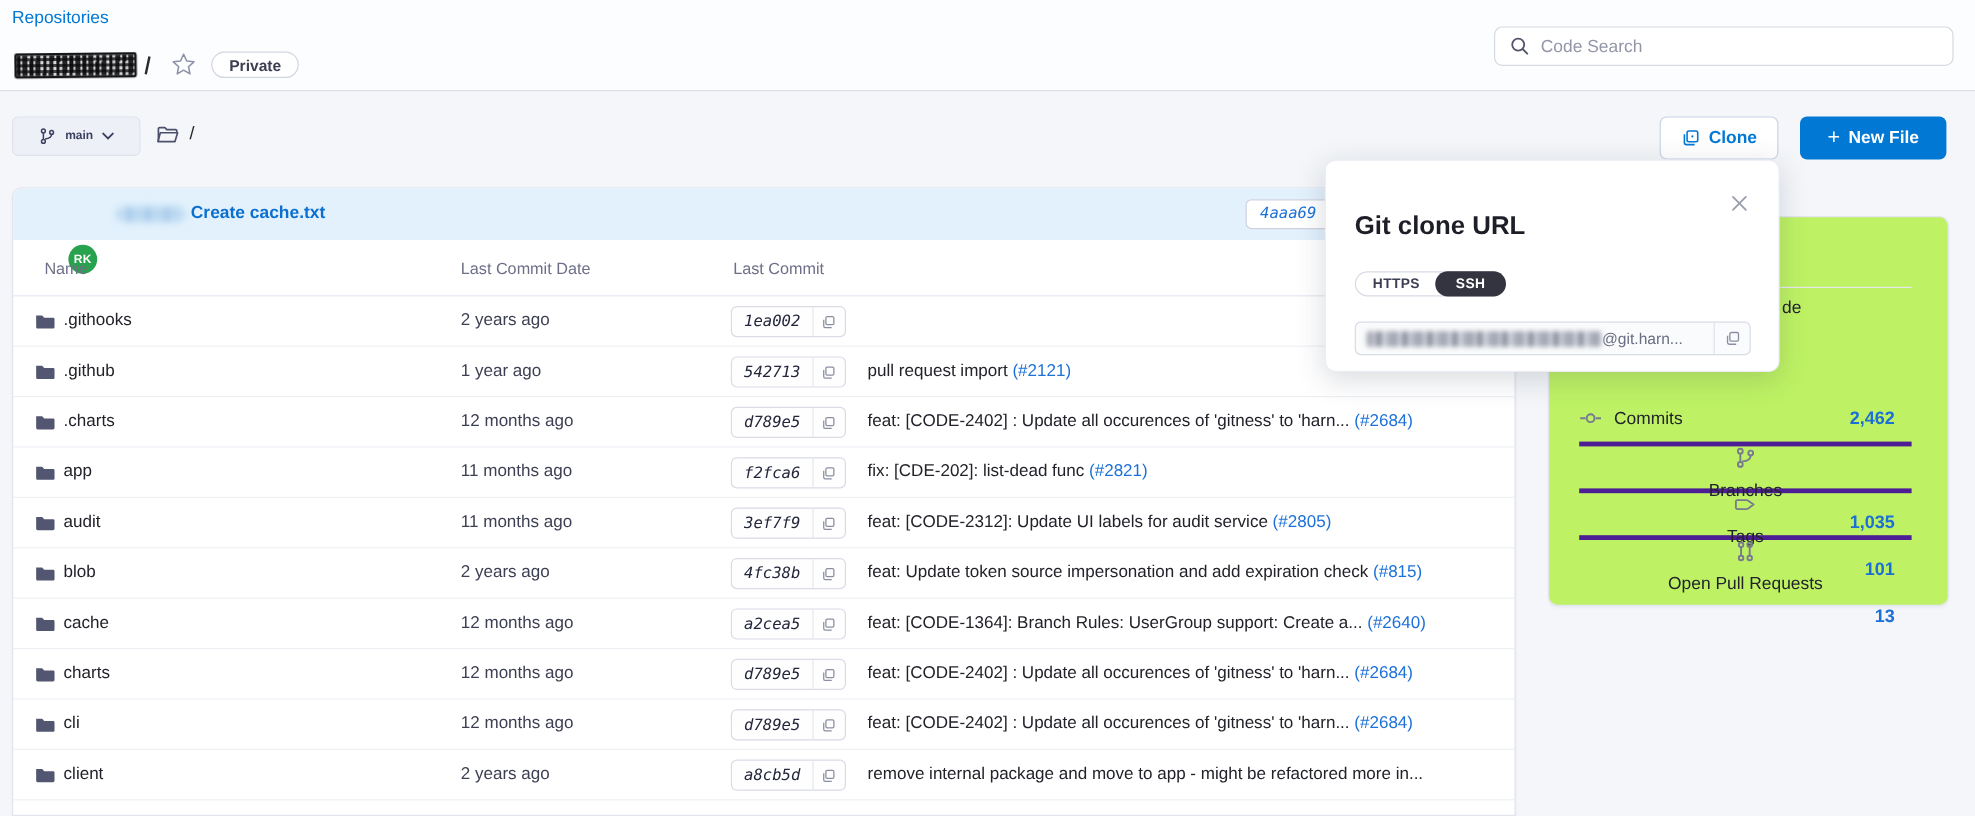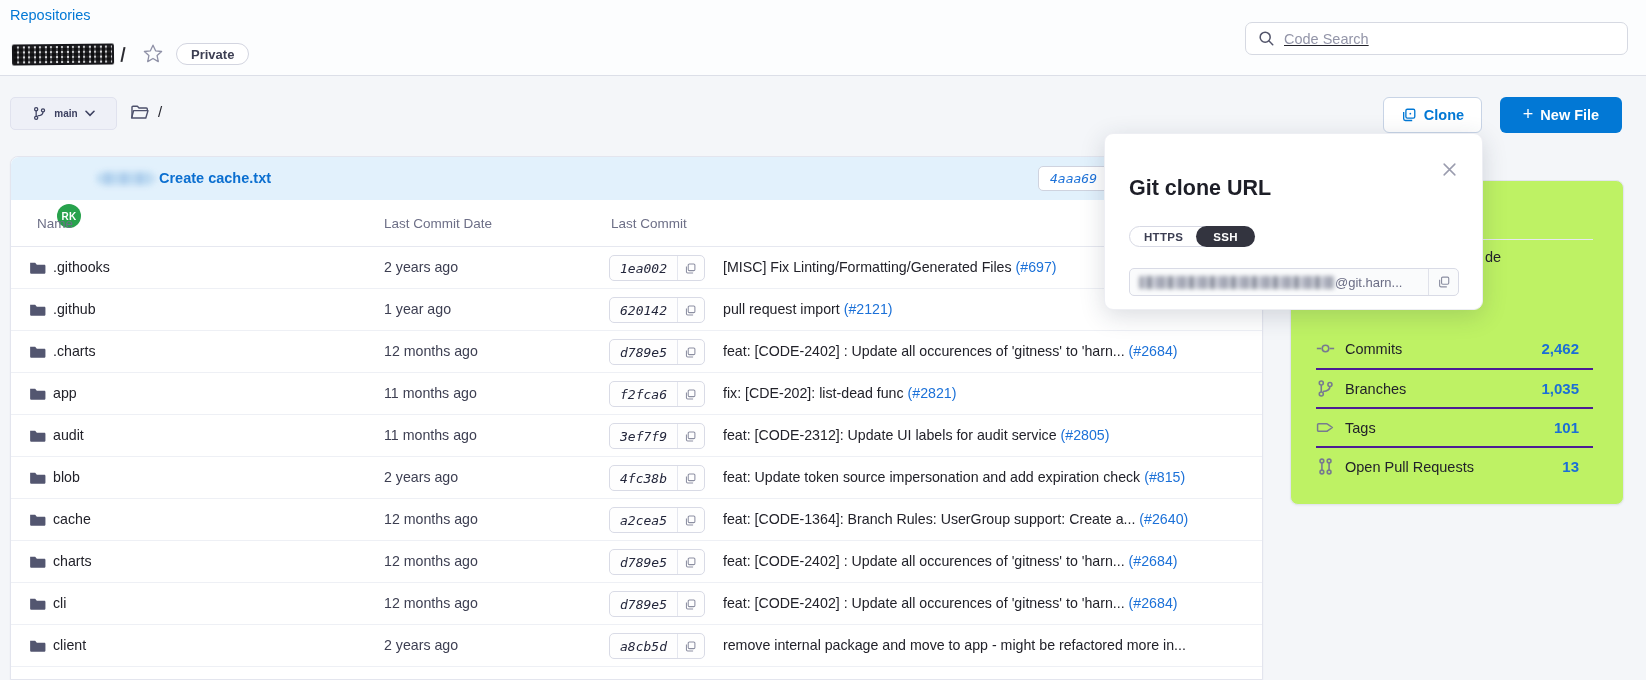--- a/index.html
+++ b/index.html
@@ -11,21 +11,21 @@
   .breadcrumb { position:absolute; left:10px; top:7px; font-size:14.5px; color:#0278d5; cursor:pointer; }
   .repo-row { position:absolute; left:12px; top:41px; display:flex; align-items:center; gap:10px; }
   .scribble { width:102px; height:21px; border:2px solid #16161a; border-radius:2px;
       background:
         repeating-linear-gradient(91deg, rgba(10,10,12,.95) 0 3px, rgba(40,40,46,.25) 3px 5px, rgba(12,12,14,.9) 5px 9px, rgba(70,70,80,.2) 9px 11px),
         repeating-linear-gradient(0deg, transparent 0 2px, rgba(15,15,18,.8) 2px 5px);
       filter: blur(.4px); transform: rotate(-.6deg); }
   .scribble-tick { width:2px; height:15px; background:#2a2a30; transform:rotate(12deg); margin-left:-2px; }
   .fav-star { width:26px; height:26px; margin-left:6px; }
   .pill { display:inline-flex; align-items:center; height:22px; padding:0 14px; border:1px solid #d3d5e0; border-radius:999px; font-size:13px; font-weight:600; color:#3c3e52; background:#fff; }
-  .searchbox { position:absolute; left:1245px; top:22px; width:383px; height:33px; background:#fff; border:1px solid #d6d9e2; border-radius:7px; display:flex; align-items:center; padding:0 12px; gap:9px;text-decoration:underline; }
+  .searchbox { position:absolute; left:1245px; top:22px; width:383px; height:33px; background:#fff; border:1px solid #d6d9e2; border-radius:7px; display:flex; align-items:center; padding:0 12px; gap:9px; }
   .searchbox input { border:none; outline:none; font-size:14.5px; color:#3c3e52; width:100%; background:transparent; font-family:inherit; }
   .searchbox input::placeholder { color:#9395a8; }
 
   
   .branch-btn { position:absolute; left:10px; top:97px; width:107px; height:33px; background:#eef0f7; border:1px solid #e0e2ee; border-radius:5px; display:flex; align-items:center; justify-content:center; gap:7px; color:#3c4060; cursor:pointer; }
   .branch-btn .lbl { font-size:10px; font-weight:700; }
   .path-folder { position:absolute; left:130px; top:104px; }
   .path-slash { position:absolute; left:158px; top:103px; font-size:15px; color:#23242d; }
   .clone-btn { position:absolute; left:1383px; top:97px; width:99px; height:36px; background:#fff; border:1px solid #c8d4e6; border-radius:6px; display:flex; align-items:center; justify-content:center; gap:7px; color:#0278d5; font-size:14.5px; font-weight:700; cursor:pointer; }
   .newfile-btn { position:absolute; left:1500px; top:97px; width:122px; height:36px; background:#0278d5; border:none; border-radius:6px; display:flex; align-items:center; justify-content:center; gap:7px; color:#fff; font-size:14.5px; font-weight:700; cursor:pointer; font-family:inherit; }
@@ -55,21 +55,21 @@
   .sha-chip .copy-seg { display:flex; align-items:center; justify-content:center; width:27px; border-left:1px solid #e5e7ef; cursor:pointer; }
   .trow .c-msg { position:absolute; left:712px; top:12px; font-size:14.2px; color:#22222a; white-space:nowrap; }
   .trow .c-pr { color:#1c71d8; }
 
   
   .side-card { position:absolute; left:1290px; top:180px; width:334px; height:325px; background:#bef264; border:1px solid #e3e5ee; border-radius:8px; box-shadow:0 1px 2px rgba(40,50,70,.05); }
   .side-divider { position:absolute; left:25px; right:30px; top:58px; height:1px; background:#e6e8f0; }
   .side-fragment { position:absolute; left:194px; top:68px; font-size:14.5px; color:#22222a; }
   .stats { position:absolute; left:25px; right:30px; top:148px; }
   .stat-row { height:39px; display:flex; align-items:center; gap:10px; cursor:pointer; }
-  .stat-row + .stat-row { border-top:2px solid #4c1d95; }
+  .stat-row + .stat-row { border-top:4px solid #4c1d95;flex-direction:column; }
   .stat-label { font-size:14.5px; color:#22222a; }
   .stat-value { margin-left:auto; padding-right:14px; font-size:15px; font-weight:700; color:#1b6fd6; }
 
   
   .popup { position:absolute; left:1104px; top:133px; width:379px; height:177px; background:#fff; border:1px solid #edeef3; border-radius:9px; box-shadow:0 6px 24px rgba(35,45,70,.17); z-index:10; }
   .popup-close { position:absolute; right:24px; top:28px; width:16px; height:16px; cursor:pointer; }
   .popup-title { position:absolute; left:24px; top:42px; font-size:21.5px; font-weight:700; color:#1d1e27; }
   .toggle { position:absolute; left:24px; top:92px; display:inline-flex; align-items:stretch; height:21px; border:1px solid #d7d9e4; border-radius:11px; background:#fff; }
   .toggle .seg { display:flex; align-items:center; padding:0 14px; font-size:11.5px; font-weight:700; letter-spacing:.3px; color:#3c3e52; cursor:pointer; }
   .toggle .seg.active { background:#33343f; color:#fff; border-radius:11px; margin:-1px; padding:0 17px; }
@@ -173,33 +173,32 @@
     <span class="c-date">2 years ago</span>
     <span class="sha-chip">
       <span class="sha-txt mono-sha">1ea002</span>
       <span class="copy-seg">
         <svg width="13" height="13" viewBox="0 0 16 16" fill="none" stroke="#8b8ea1" stroke-width="1.3">
               <rect x="5.2" y="2.4" width="8.2" height="8.2" rx="1.4"></rect>
               <path d="M3 5.4v6.6c0 .9.7 1.6 1.6 1.6h6.6"></path>
             </svg>
       </span>
     </span>
-    <span class="c-msg"><span>[MISC] Fix Linting/Formatting/Generated Files </span><span class="c-pr">(#697)</span></span>
   </div>
 
   <div class="trow">
     <span class="f-icon">
       <svg width="17" height="15" viewBox="0 0 18 15">
             <path d="M1.2 2.6h5.3l1.8 2h7.9c.7 0 1.2.5 1.2 1.2v7c0 .8-.6 1.4-1.4 1.4H2.6c-.8 0-1.4-.6-1.4-1.4z" fill="#535670"></path>
           </svg>
     </span>
     <span class="c-name">.github</span>
     <span class="c-date">1 year ago</span>
     <span class="sha-chip">
-      <span class="sha-txt mono-sha">620142</span>
+      <span class="sha-txt mono-sha">542713</span>
       <span class="copy-seg">
         <svg width="13" height="13" viewBox="0 0 16 16" fill="none" stroke="#8b8ea1" stroke-width="1.3">
               <rect x="5.2" y="2.4" width="8.2" height="8.2" rx="1.4"></rect>
               <path d="M3 5.4v6.6c0 .9.7 1.6 1.6 1.6h6.6"></path>
             </svg>
       </span>
     </span>
     <span class="c-msg"><span>pull request import </span><span class="c-pr">(#2121)</span></span>
   </div>
 

